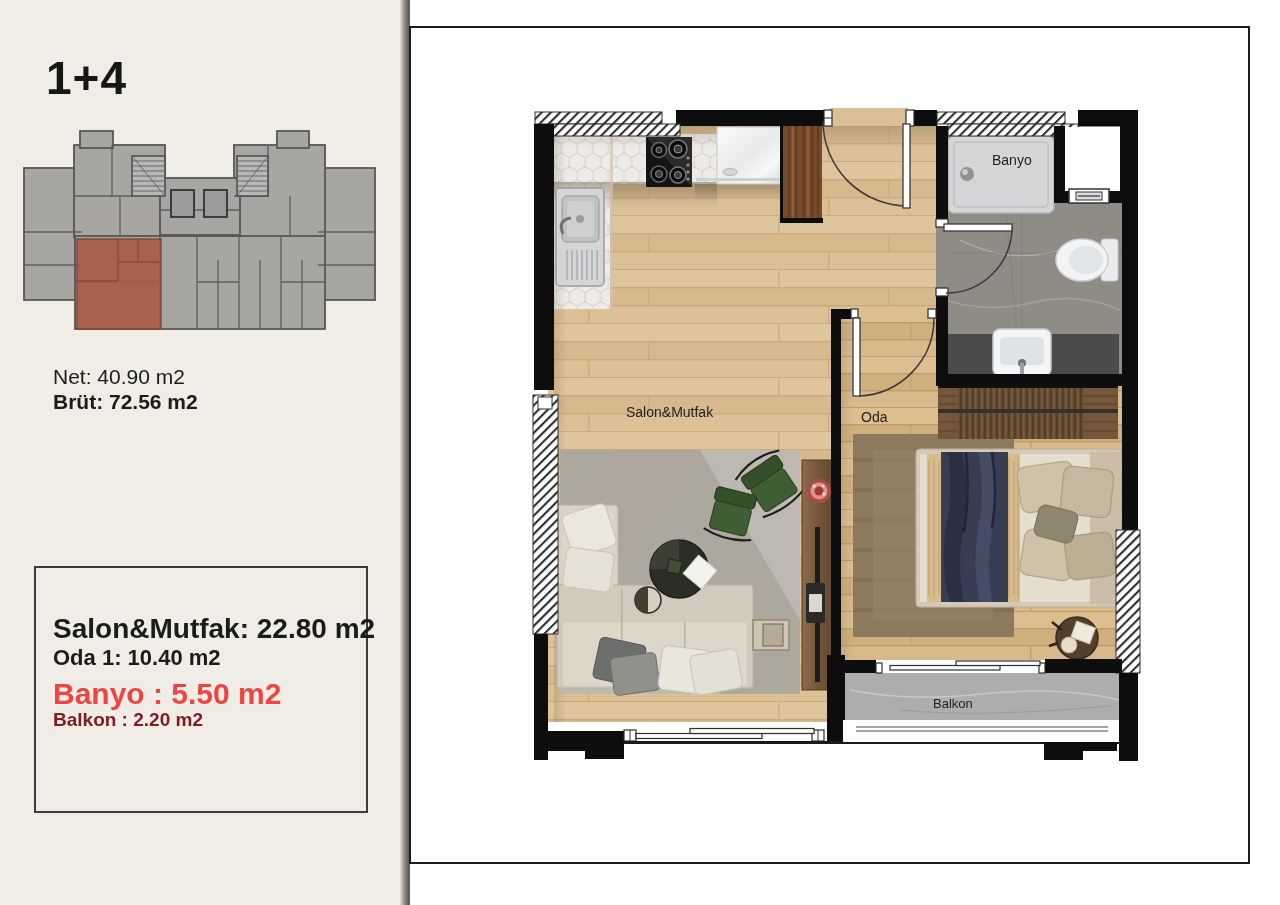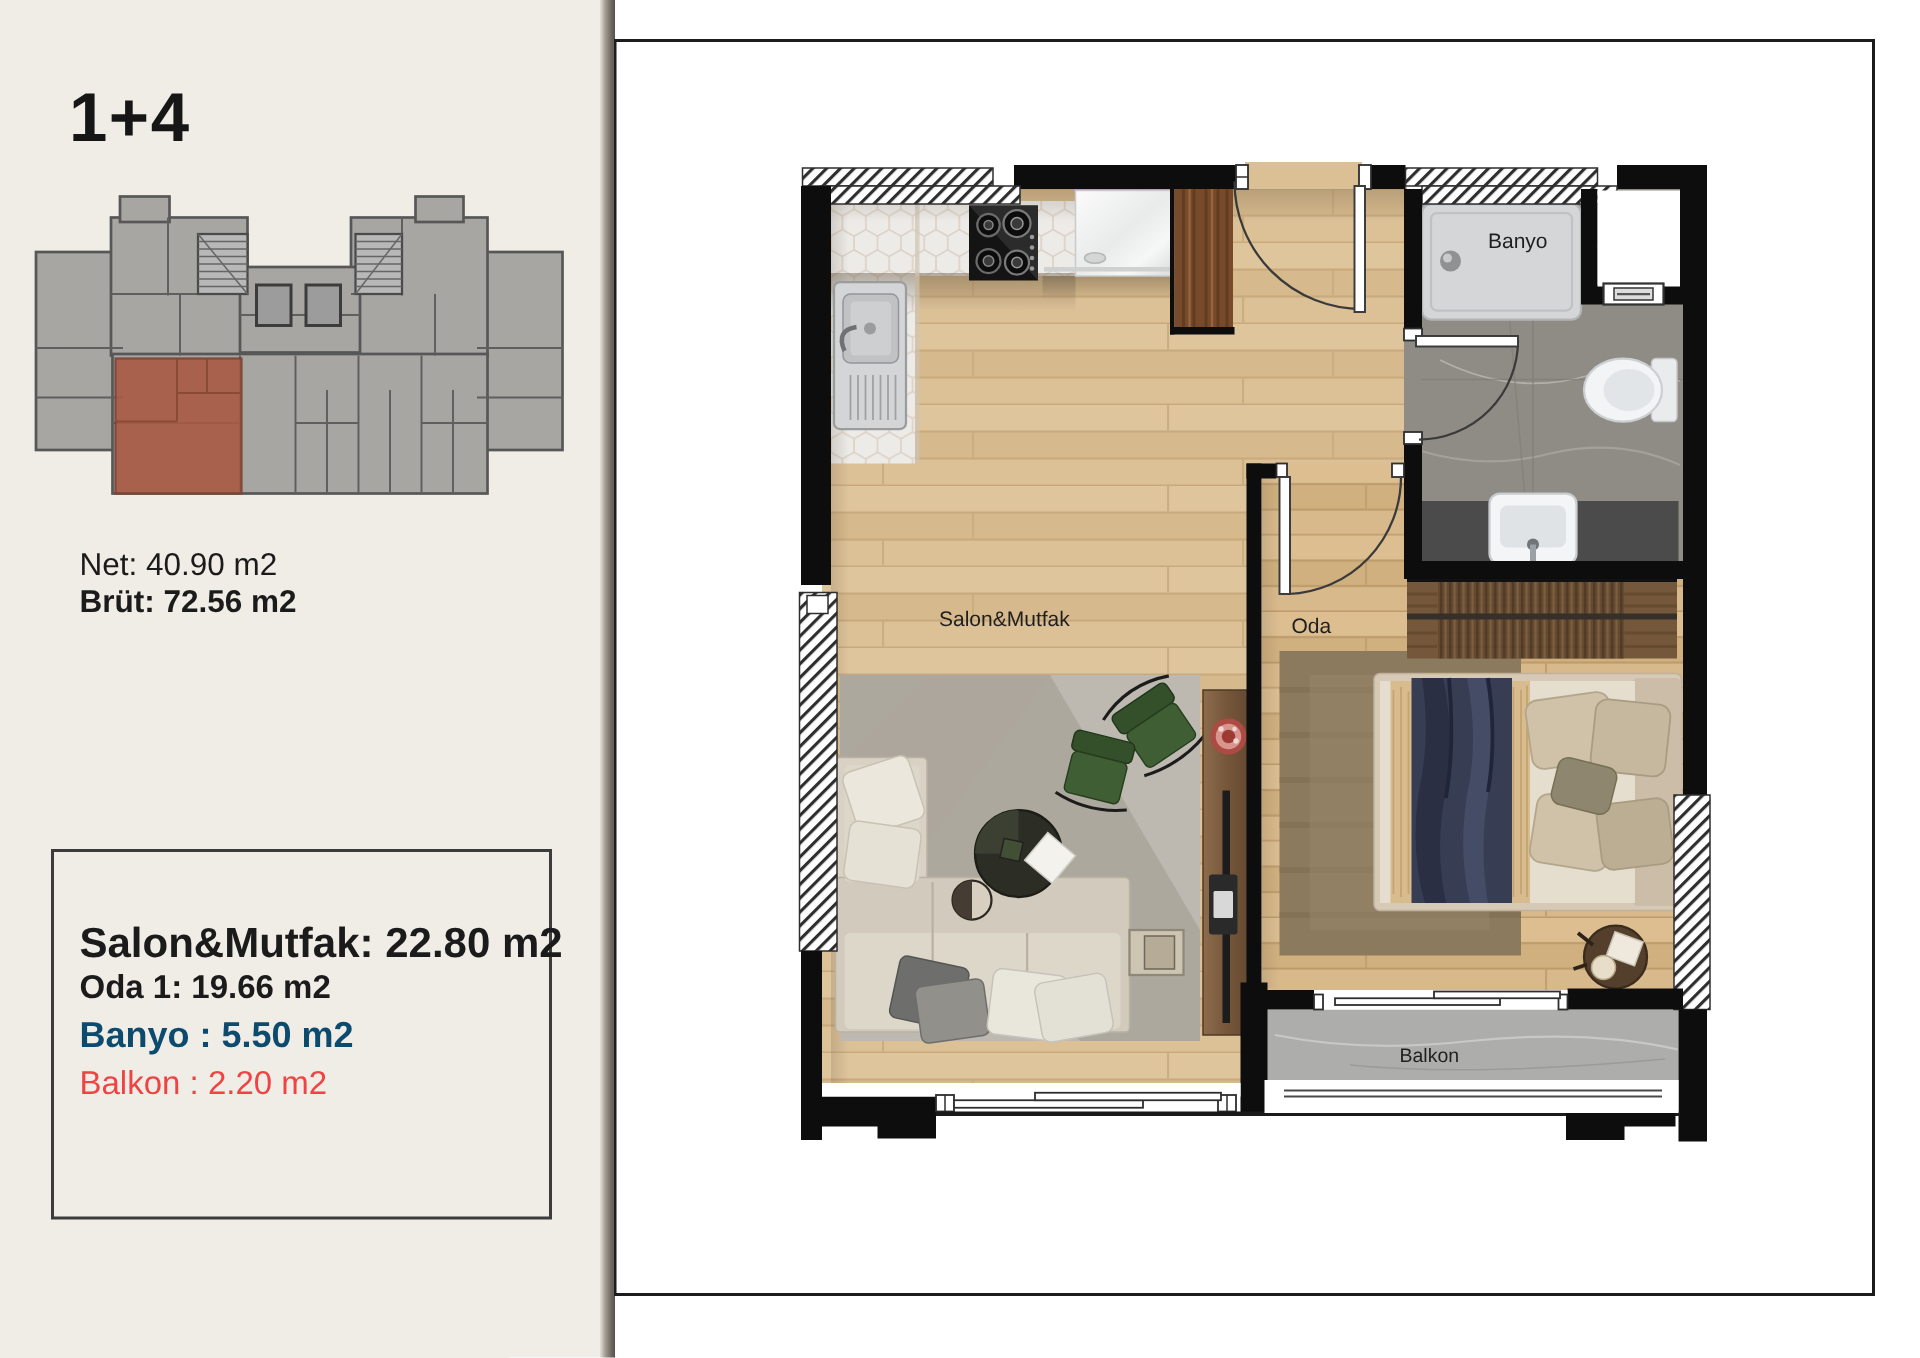--- a/index.html
+++ b/index.html
@@ -15,25 +15,25 @@
 <div class="abs" style="left:46px;top:51px;font-size:46px;font-weight:bold;color:#161616;letter-spacing:1px">1+4</div>
 
 <div class="abs" style="left:53px;top:365px;font-size:21px;font-weight:normal;color:#1b1b1b;line-height:23px">Net: 40.90 m2</div>
 
 <div class="abs" style="left:53px;top:390px;font-size:21px;font-weight:bold;color:#1b1b1b;line-height:23px">Brüt: 72.56 m2</div>
 
 <div class="abs" style="left:34px;top:566px;width:334px;height:247px;border:2px solid #3c3c3c;box-sizing:border-box"></div>
 
 <div class="abs" style="left:53px;top:613px;font-size:28px;font-weight:bold;color:#1b1b1b">Salon&amp;Mutfak: 22.80 m2</div>
 
-<div class="abs" style="left:53px;top:645px;font-size:22px;font-weight:bold;color:#1b1b1b">Oda 1: 19.66 m2</div>
-
-<div class="abs" style="left:53px;top:677px;font-size:24px;font-weight:bold;color:#0c4a6e">Banyo : 5.50 m2</div>
-
-<div class="abs" style="left:53px;top:709px;font-size:22px;font-weight:normal;color:#ef4444">Balkon : 2.20 m2</div>
+<div class="abs" style="left:53px;top:645px;font-size:22px;font-weight:bold;color:#1b1b1b">Oda 1: 10.40 m2</div>
+
+<div class="abs" style="left:53px;top:677px;font-size:30px;font-weight:bold;color:#ef4444">Banyo : 5.50 m2</div>
+
+<div class="abs" style="left:53px;top:709px;font-size:19px;font-weight:bold;color:#7f1d1d">Balkon : 2.20 m2</div>
 <svg class="abs" style="left:0;top:0" width="1280" height="905" viewBox="0 0 1280 905">
 <defs>
 <pattern id="woodS" width="240" height="54" patternUnits="userSpaceOnUse">
 <rect width="240" height="54" fill="#dcc095"></rect>
 <rect y="0" width="240" height="18" fill="#dfc59c"></rect>
 <rect y="18" width="240" height="18" fill="#d6b98c"></rect>
 <rect y="36" width="240" height="18" fill="#dcc197"></rect>
 <rect y="17" width="240" height="1.4" fill="#c9aa7d"></rect>
 <rect y="35" width="240" height="1.4" fill="#c9aa7d"></rect>
 <rect y="53" width="240" height="1.4" fill="#c9aa7d"></rect>

